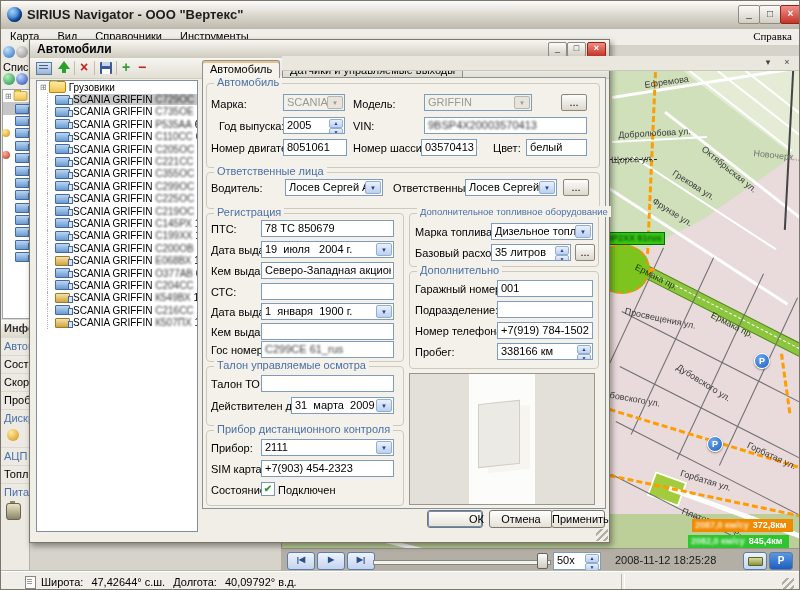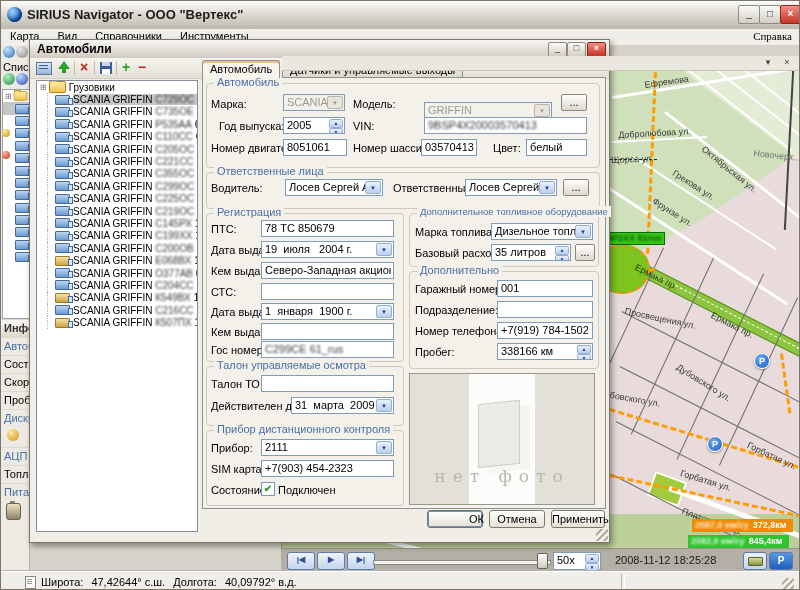--- a/index.html
+++ b/index.html
@@ -458,21 +458,21 @@
 
       <div class="fieldset" style="left:3px;top:5px;width:392px;height:83px;">
         <span class="legend">Автомобиль</span>
       </div>
       <span class="lbl" style="left:8px;top:20px;">Марка:</span>
       <div class="input dis" style="left:80px;top:16px;width:62px;">
           <span class="val">SCANIA</span>
           <span class="arr">▼</span>
         </div>
       <span class="lbl" style="left:150px;top:20px;text-align:right;">Модель:</span>
-      <div class="input dis" style="left:221px;top:24px;width:128px;">
+      <div class="input dis" style="left:221px;top:16px;width:108px;">
           <span class="val">GRIFFIN</span>
           <span class="arr">▼</span>
         </div>
       <div class="mini-btn" style="left:358px;top:16px;width:26px;">...</div>
       <span class="lbl" style="left:16px;top:42px;">Год выпуска:</span>
       <div class="input" style="left:80px;top:39px;width:62px;">
           <span class="val">2005</span>
           <span class="spinbox">
             <div>▲</div>
             <div>▼</div>
@@ -611,26 +611,25 @@
           <span class="val">338166 км</span>
           <span class="spinbox">
             <div>▲</div>
             <div>▼</div>
           </span>
         </div>
 
       <div class="photo" style="left:206px;top:295px;width:184px;height:130px;">
         <div class="photo-col"></div>
         <div class="photo-folder"></div>
-        <div class="photo-txt">нет фото</div>
       </div>
     </div>
 
     <div class="dlg-push def" style="left:397px;top:470px;width:56px;">ОК</div>
-    <div class="dlg-push" style="left:459px;top:470px;width:56px;">Отмена</div>
+    <div class="dlg-push" style="left:459px;top:470px;width:64px;">Отмена</div>
     <div class="dlg-push" style="left:521px;top:470px;width:54px;">Применить</div>
     <div class="grip"></div>
   </div>
 
 
   <div class="statusbar">
     <span class="page-ic"></span>
     <div style="position:absolute;left:40px;top:4px;">
       <span>Широта:</span>
       <span>47,42644° с.ш.</span>

